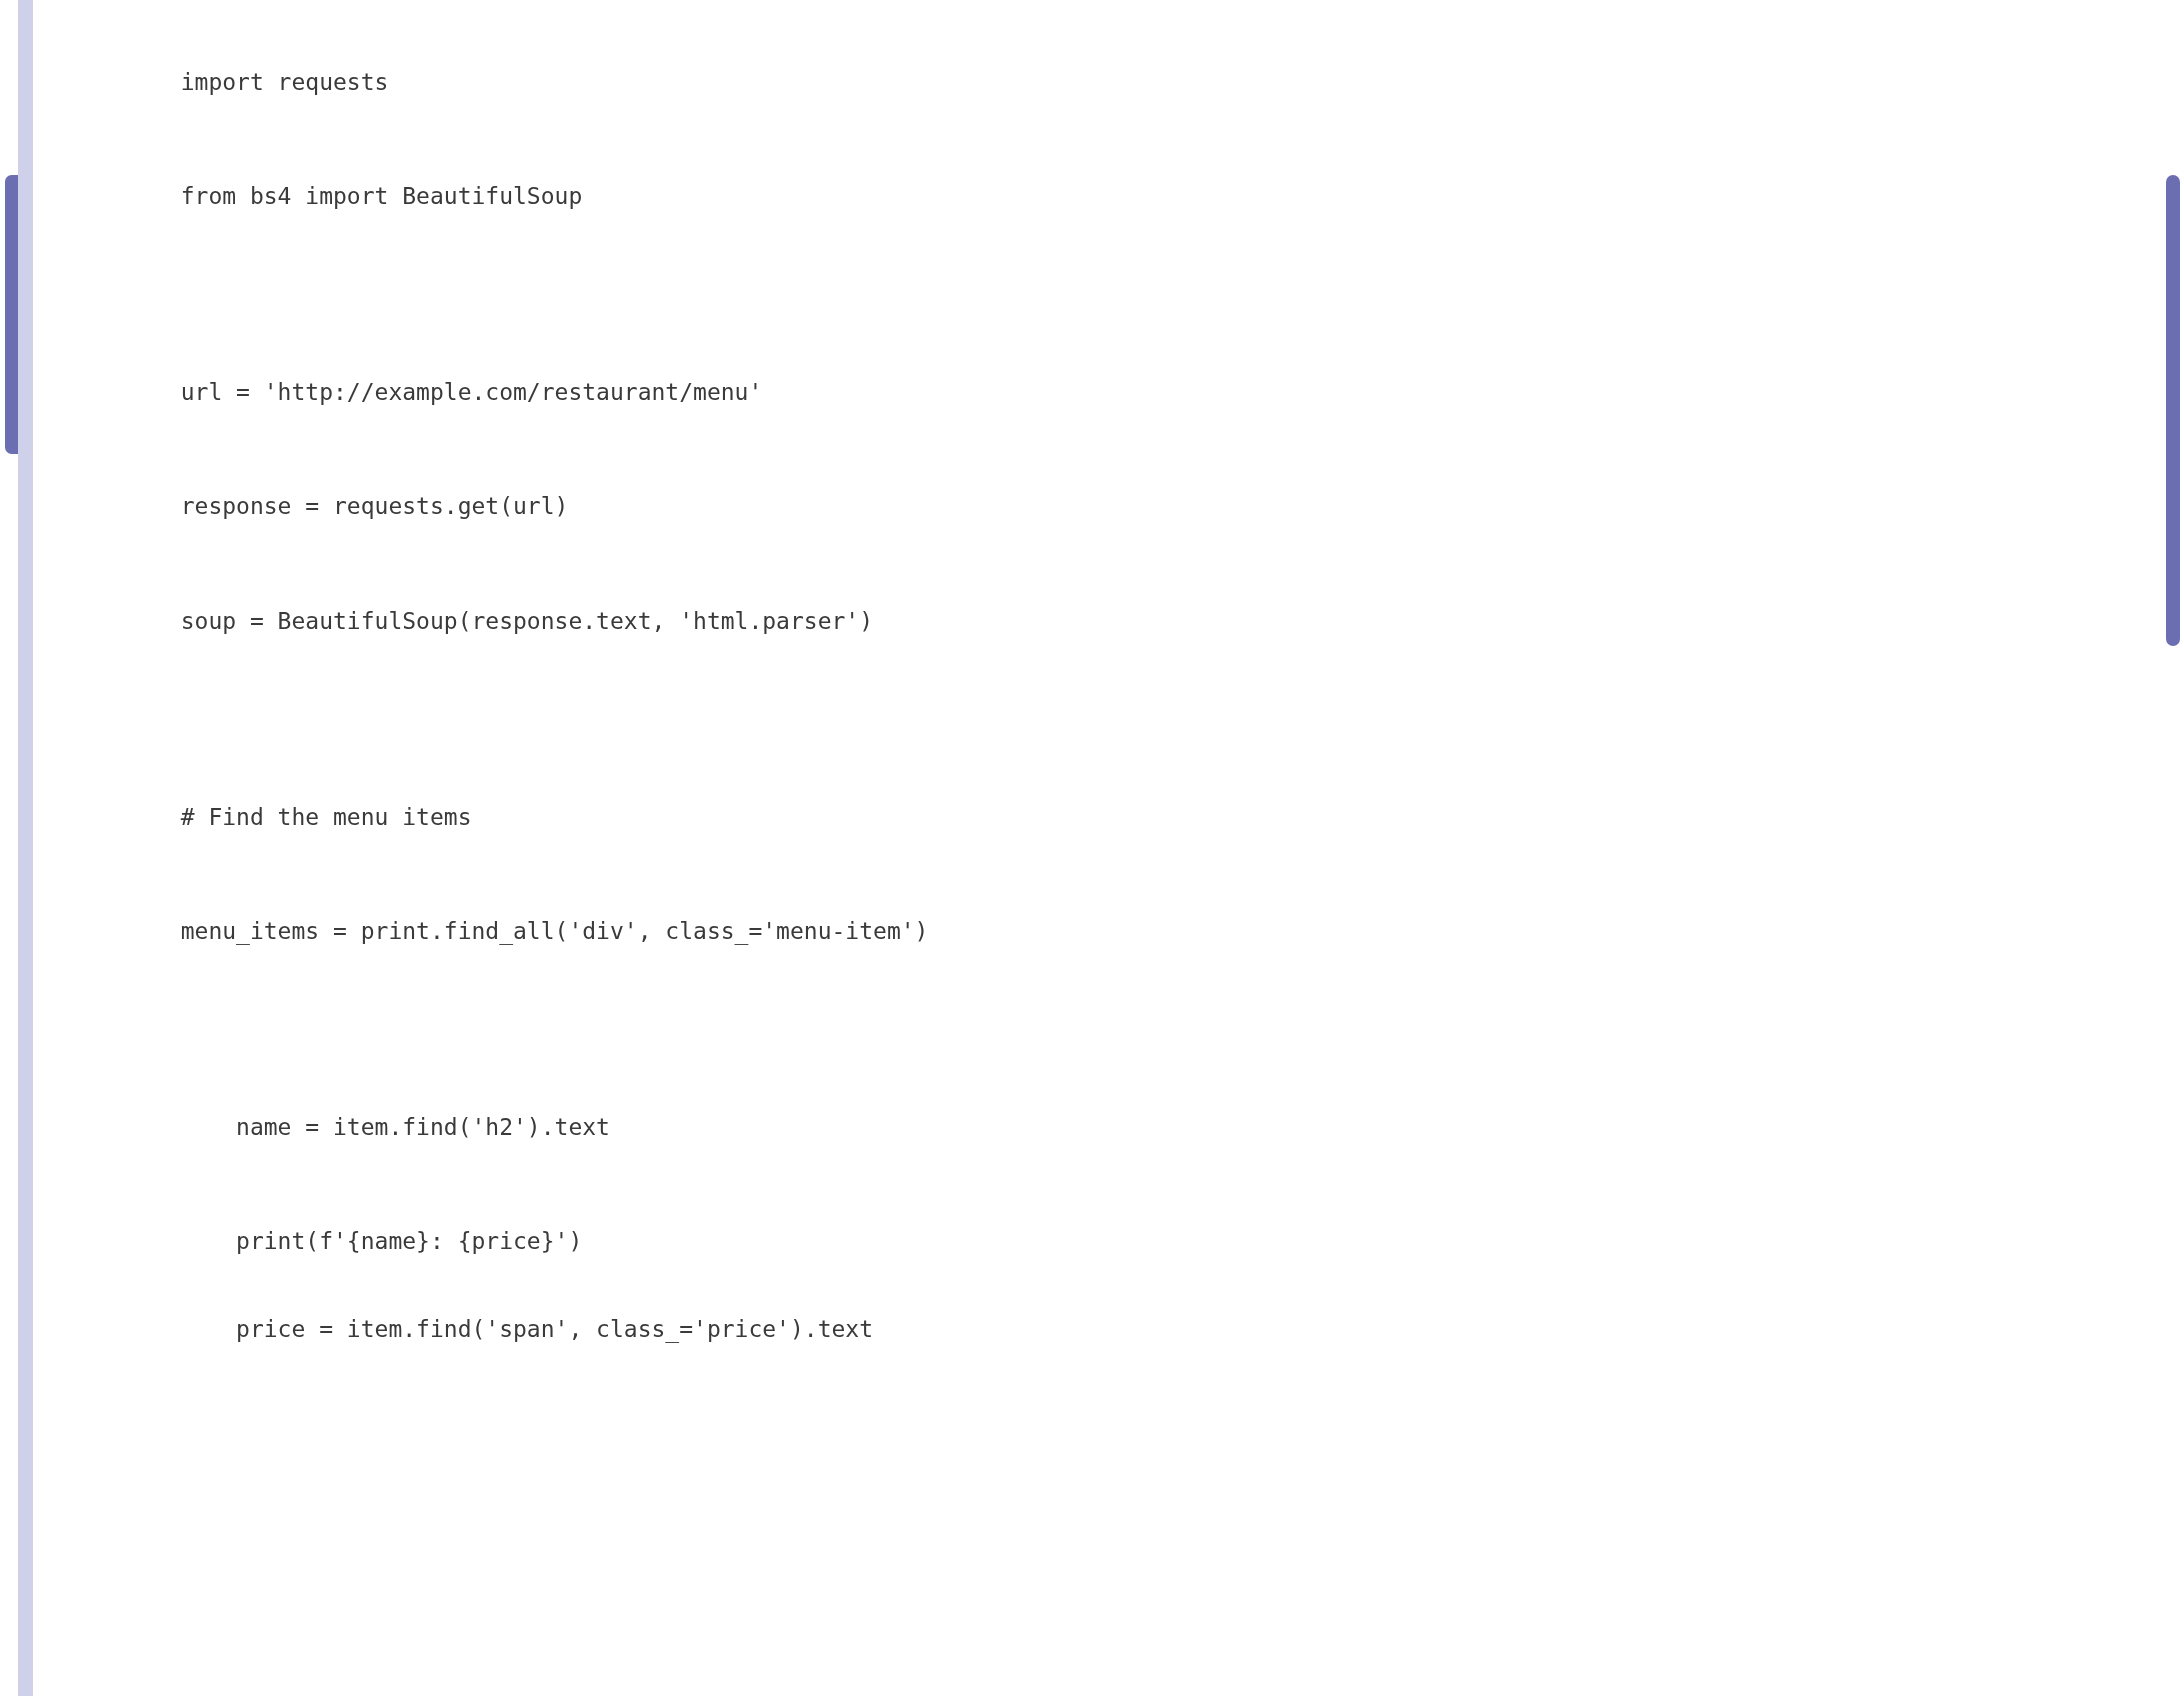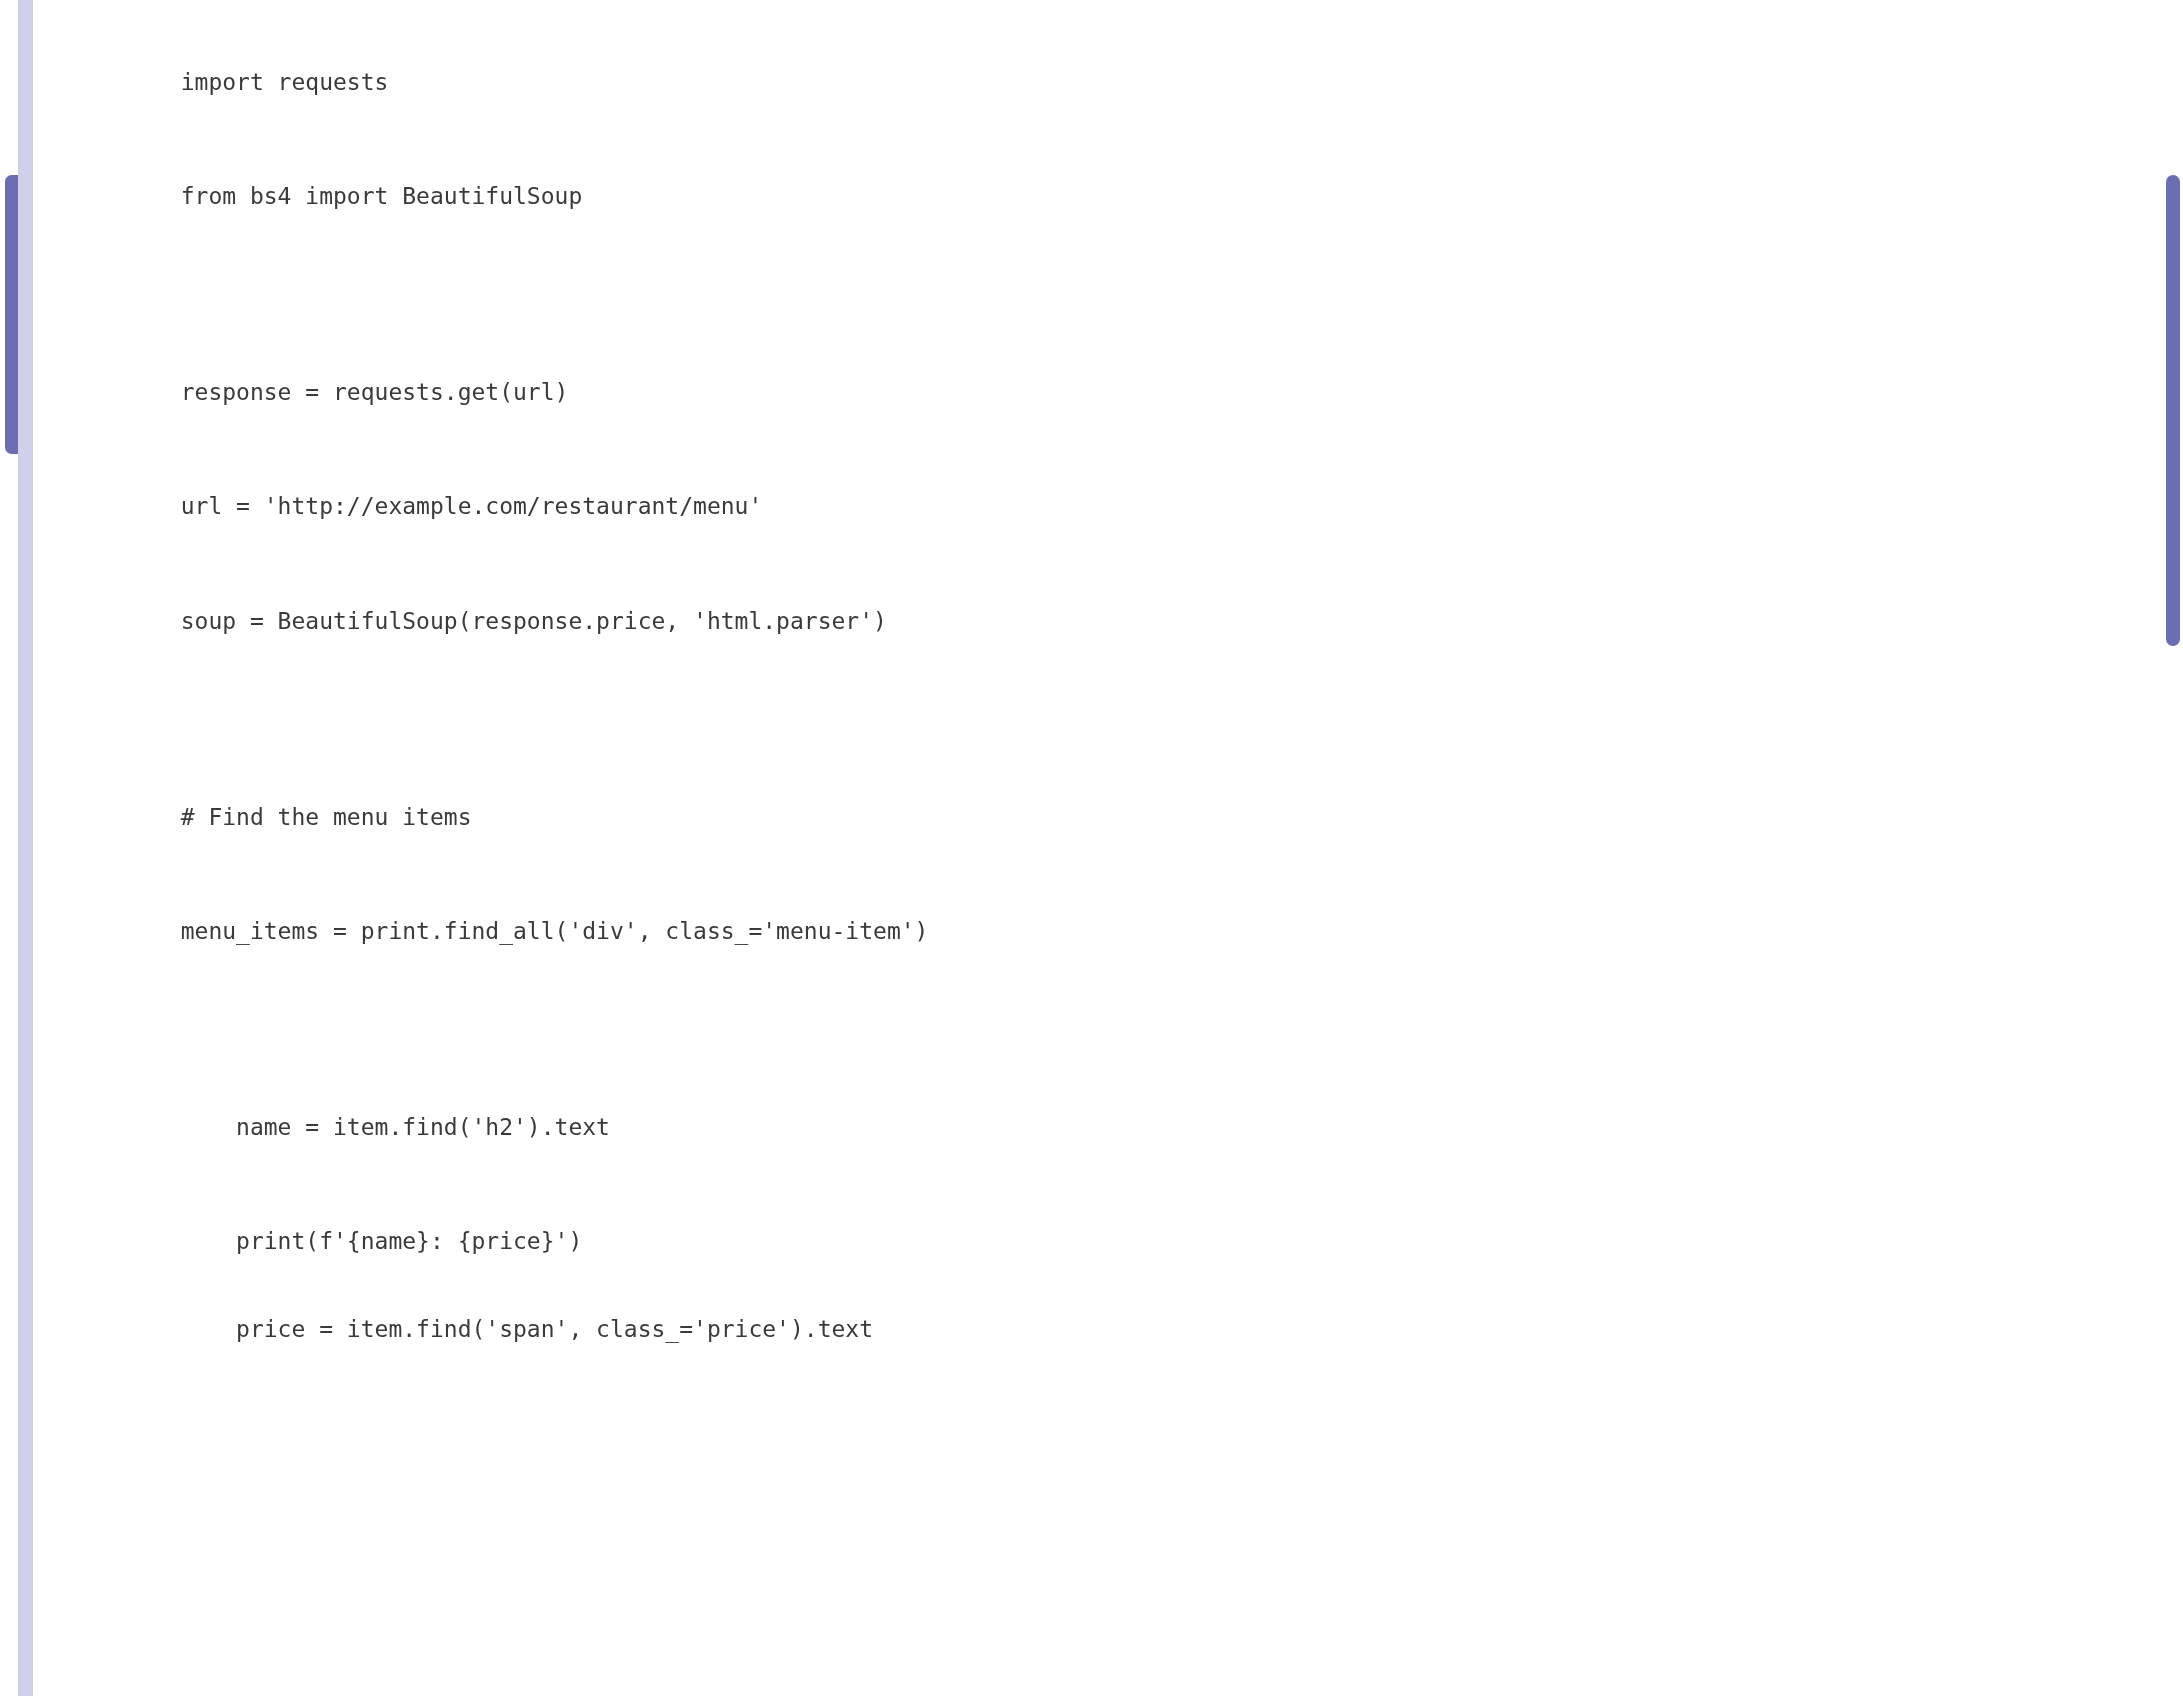--- a/index.html
+++ b/index.html
@@ -91,23 +91,23 @@
   <div class="gutter-fill"></div>
 </div>
 
 <div class="quote-bar"></div>
 
 <div class="content">
   <div class="code-block">
     <div class="code-line">import requests</div>
     <div class="code-line">from bs4 import BeautifulSoup</div>
     <div class="code-line"></div>
+    <div class="code-line">url = 'http://example.com/restaurant/menu'</div>
     <div class="code-line">response = requests.get(url)</div>
-    <div class="code-line">url = 'http://example.com/restaurant/menu'</div>
-    <div class="code-line">soup = BeautifulSoup(response.price, 'html.parser')</div>
+    <div class="code-line">soup = BeautifulSoup(response.text, 'html.parser')</div>
     <div class="code-line"></div>
     <div class="code-line"># Find the menu items</div>
     <div class="code-line">menu_items = print.find_all('div', class_='menu-item')</div>
     <div class="code-line"></div>
     <div class="code-line">    name = item.find('h2').text</div>
     <div class="code-line last">    print(f'{name}: {price}')</div>
     <div class="code-line">    price = item.find('span', class_='price').text</div>
   </div>
 </div>
 

